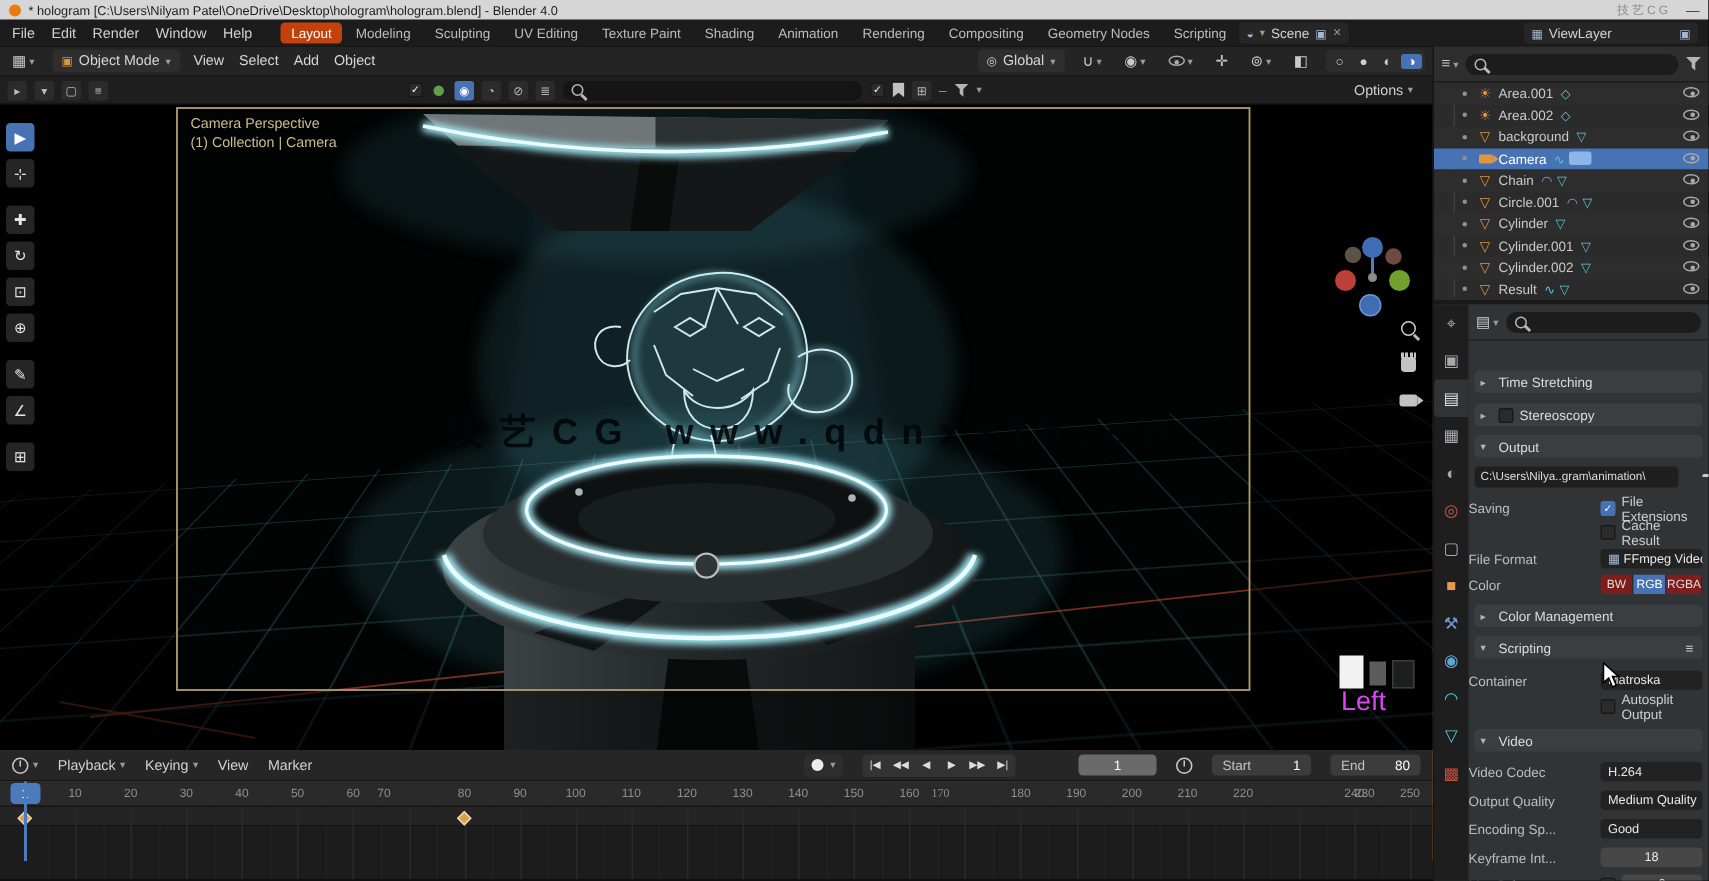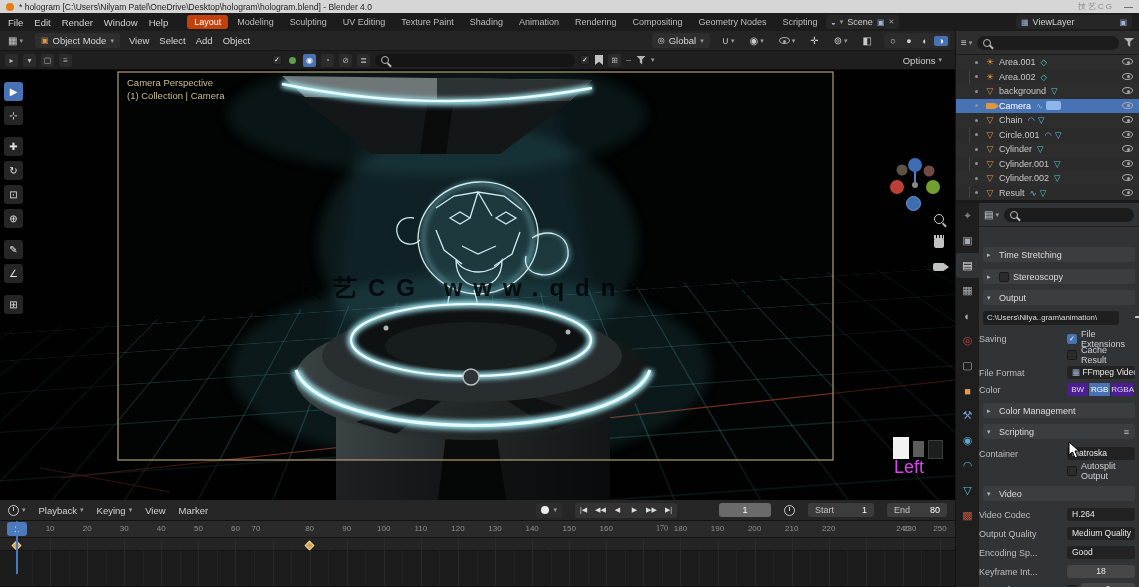--- a/index.html
+++ b/index.html
@@ -106,21 +106,21 @@
 #pcontent{position:absolute;left:23px;right:0;top:0;bottom:0;overflow:hidden;font-size:9px}
 #pc-h{height:24px;display:flex;align-items:center;gap:5px;padding:0 5px;border-bottom:1px solid #222}
 .prow{position:absolute;left:0;right:0;height:15px;display:flex;align-items:center}
 .phdr{background:#3a3e40;margin:0 2px;border-radius:3px;padding-left:4px;gap:4px;color:#dcdcdc;left:2px;right:2px}
 .tri{font-size:7px;color:#b5b5b5;width:8px}
 .plabel{position:absolute;left:0;width:86px;padding-right:7px;color:#bdbdbd;white-space:nowrap;overflow:hidden}
 .pval{position:absolute;left:88px;right:4px;display:flex;align-items:center;gap:4px}
 .fld{flex:1;height:13px;line-height:13px;background:#222;border-radius:3px;color:#e9e9e9;padding:0 5px;font-size:8.5px;white-space:nowrap;overflow:hidden}
 .fld.slider{background:#474747;text-align:center}
 .seg{display:flex;flex:1;border-radius:3px;overflow:hidden}
-.seg span{flex:1;height:13px;line-height:13px;text-align:center;background:#4c1d95;color:#ddd;font-size:8px;border-right:1px solid #2c2c2c}
+.seg span{flex:1;height:13px;line-height:13px;text-align:center;background:#7f1d1d;color:#ddd;font-size:8px;border-right:1px solid #2c2c2c}
 .seg span.on{background:#4772b3;color:#fff}
 .pathfld{position:absolute;left:4px;right:20px;height:14px;background:#1f1f1f;border-radius:3px;color:#ddd;font-size:7.8px;line-height:14px;padding:0 4px;white-space:nowrap;overflow:hidden}
 .menu-ic{margin-left:auto;margin-right:6px;color:#c9c9c9;font-size:9px}
 
 
 .i-mag{width:8px;height:8px;border:1.5px solid #b9b9b9;border-radius:50%;position:relative;flex:0 0 auto}
 .i-mag::after{content:"";position:absolute;width:5px;height:1.5px;background:#b9b9b9;transform:rotate(45deg);right:-4px;bottom:-2px}
 .i-mag.big{width:10px;height:10px;border-color:#cfcfcf}
 .i-eye{width:11px;height:7px;border:1px solid #aaa;border-radius:50%;position:relative;display:inline-block;flex:0 0 auto}
 .i-eye::after{content:"";position:absolute;left:3.5px;top:1.5px;width:3px;height:3px;border-radius:50%;background:#aaa}
@@ -448,21 +448,21 @@
       <span class="tick" style="left: 256px;">70</span>
       <span class="tick" style="left: 309.64px;">80</span>
       <span class="tick" style="left: 346.72px;">90</span>
       <span class="tick" style="left: 383.8px;">100</span>
       <span class="tick" style="left: 420.88px;">110</span>
       <span class="tick" style="left: 457.96px;">120</span>
       <span class="tick" style="left: 495.04px;">130</span>
       <span class="tick" style="left: 532.12px;">140</span>
       <span class="tick" style="left: 569.2px;">150</span>
       <span class="tick" style="left: 606.28px;">160</span>
-      <span class="tick" style="left: 662px; font-family: Liberation Serif, serif;">170</span>
+      <span class="tick" style="left: 627px; font-family: Liberation Serif, serif;">170</span>
       <span class="tick" style="left: 680.44px;">180</span>
       <span class="tick" style="left: 717.52px;">190</span>
       <span class="tick" style="left: 754.6px;">200</span>
       <span class="tick" style="left: 791.68px;">210</span>
       <span class="tick" style="left: 828.76px;">220</span>
       <span class="tick" style="left: 865.84px; margin-left: 44px;">230</span>
       <span class="tick" style="left: 902.92px;">240</span>
       <span class="tick" style="left: 940px;">250</span>
     </div>
   <div id="tl-tracks">

